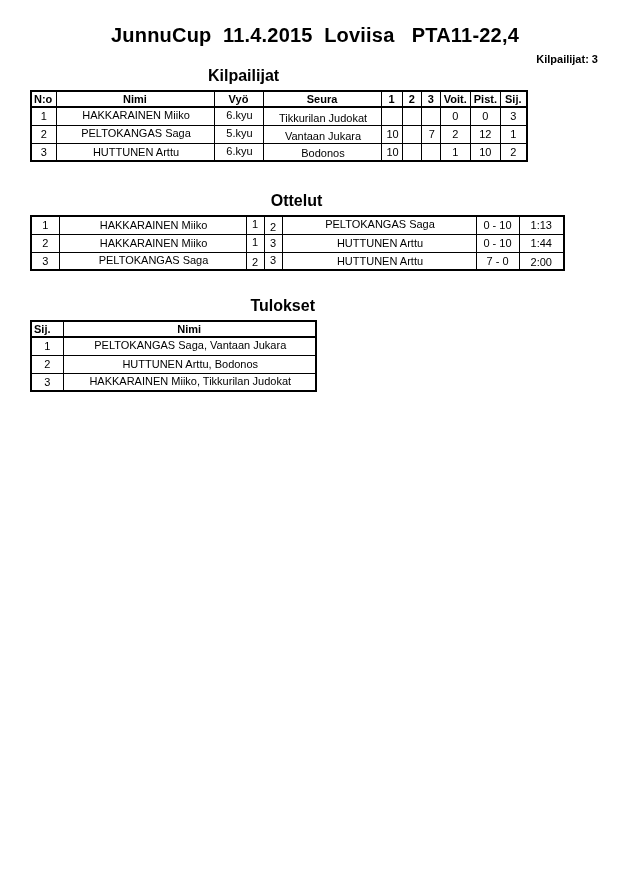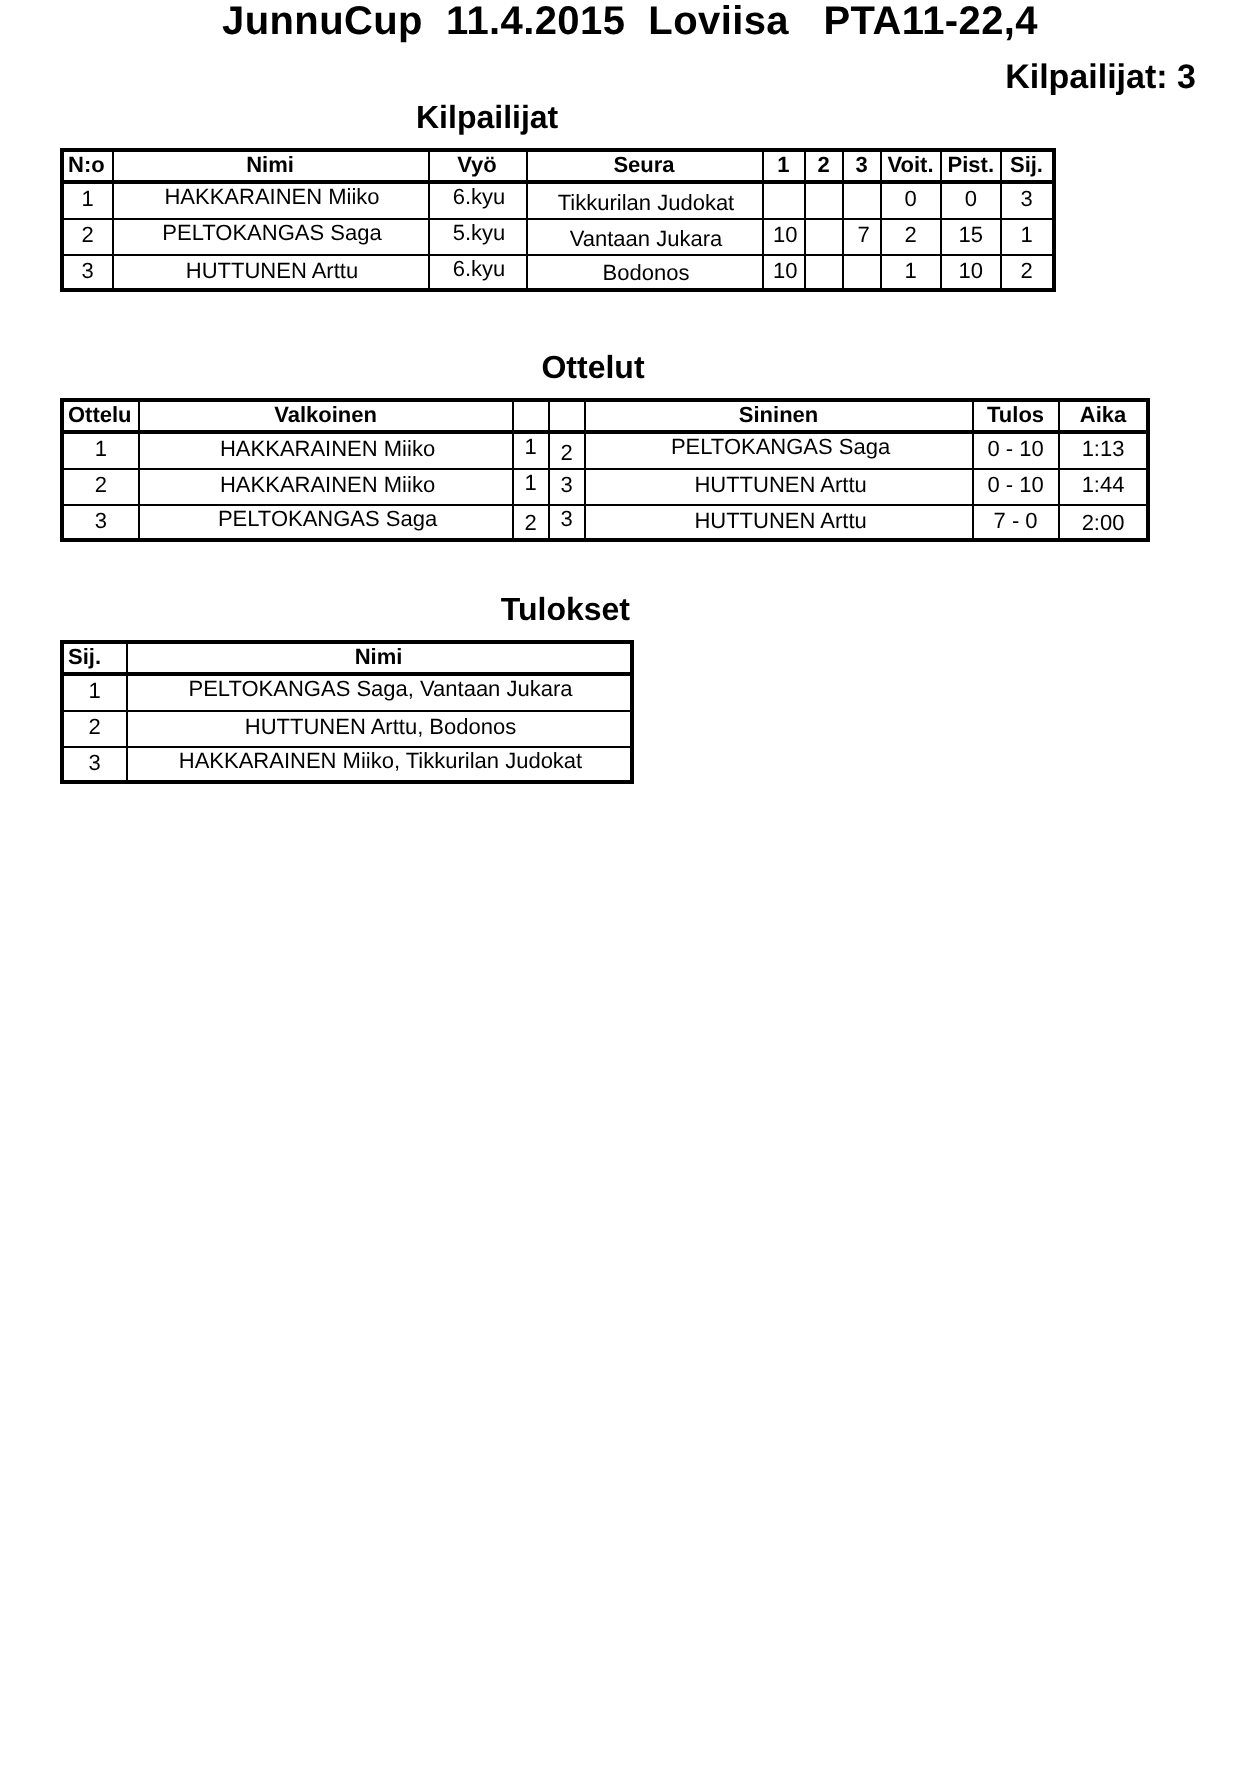--- a/index.html
+++ b/index.html
@@ -6,31 +6,32 @@
   html, body { margin: 0; padding: 0; }
   body {
     width: 630px;
     height: 891px;
     background: #ffffff;
     color: #000000;
     font-family: "Liberation Sans", "DejaVu Sans", sans-serif;
     overflow: hidden;
   }
   .title {
+    padding-top: 24px;
     text-align: center;
     font-size: 20px;
     font-weight: bold;
     white-space: pre;
     letter-spacing: 0.2px;
   }
   .count {
     margin-top: 6px;
     padding-right: 32px;
     text-align: right;
-    font-size: 17px;
+    font-size: 11px;
     font-weight: bold;
   }
   .section-heading {
     font-size: 16px;
     font-weight: bold;
   }
   .heading-kilpailijat { margin: 2px 0 5px 208px; }
   .heading-ottelut   { width: 533px; margin: 30px 0 5px 30px; text-align: center; }
   .heading-tulokset  { width: 285px; margin: 26px 0 5px 30px; text-align: right; }
 
@@ -109,21 +110,21 @@
   </tr>
   <tr>
     <td class="num">2</td>
     <td class="txt va-t">PELTOKANGAS Saga</td>
     <td class="txt va-t">5.kyu</td>
     <td class="txt va-b">Vantaan Jukara</td>
     <td class="txt">10</td>
     <td class="txt"></td>
     <td class="txt">7</td>
     <td class="num">2</td>
-    <td class="num">15</td>
+    <td class="num">12</td>
     <td class="num">1</td>
   </tr>
   <tr>
     <td class="num">3</td>
     <td class="txt">HUTTUNEN Arttu</td>
     <td class="txt va-t">6.kyu</td>
     <td class="txt va-b">Bodonos</td>
     <td class="txt">10</td>
     <td class="txt"></td>
     <td class="txt"></td>
@@ -140,29 +141,20 @@
   <colgroup>
     <col style="width:28px">
       <col style="width:187px">
       <col style="width:18px">
       <col style="width:18px">
     <col style="width:194px">
       <col style="width:43px">
       <col style="width:45px">
   </colgroup>
   <tbody>
-      <tr>
-    <th class="left">Ottelu</th>
-    <th>Valkoinen</th>
-    <th></th>
-    <th></th>
-    <th>Sininen</th>
-    <th>Tulos</th>
-    <th>Aika</th>
-  </tr>
   <tr>
     <td class="num">1</td>
     <td class="txt">HAKKARAINEN Miiko</td>
     <td class="num va-t">1</td>
     <td class="num va-b">2</td>
     <td class="txt va-t">PELTOKANGAS Saga</td>
     <td class="num">0 - 10</td>
     <td class="num">1:13</td>
   </tr>
   <tr>

